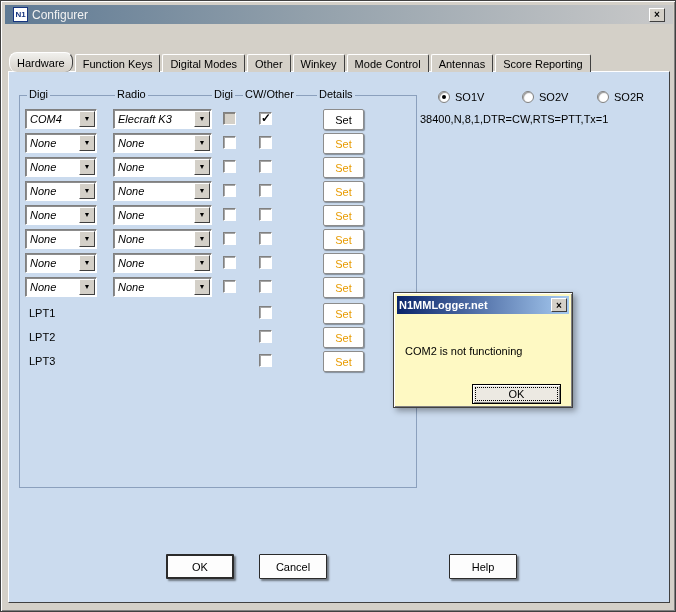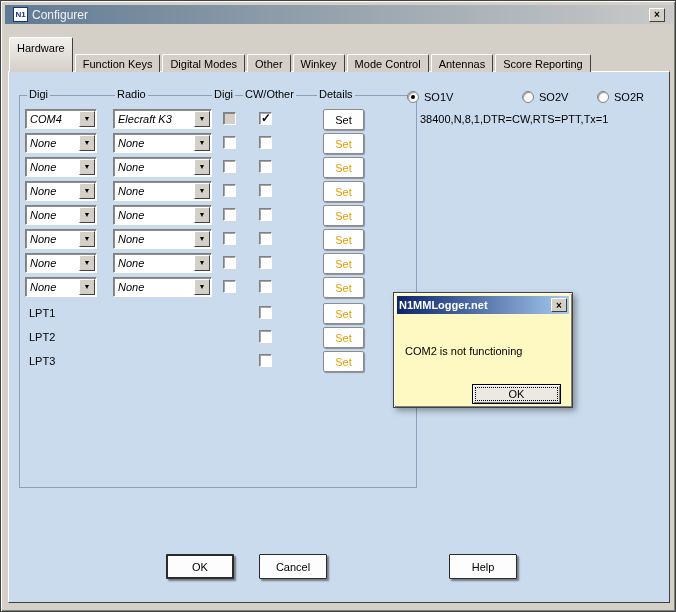--- a/index.html
+++ b/index.html
@@ -43,23 +43,23 @@
     display:flex;align-items:flex-end;z-index:2;
   }
   .tab{
     height:18px;padding:3px 7px 0;margin-right:2px;white-space:nowrap;
     background:#d4d0c8;
     border:1px solid #404040;border-bottom:none;
     border-top-color:#ffffff;border-left-color:#ffffff;
     border-top-left-radius:2px;border-top-right-radius:2px;
   }
   .tab.selected{
-    height:35px;padding-top:4px;
+    height:20px;padding-top:4px;
     background:linear-gradient(#f1f0ed,#d4d0c8);
-    position:relative;z-index:3;
+    position:relative;z-index:3;border-radius:8px;
   }
   
   .panel{
     position:absolute;left:7px;top:70px;width:662px;height:532px;
     background:var(--panel-bg,#cbdbee);
     border:1px solid;border-color:#ffffff #404040 #404040 #ffffff;
   }
   .groupbox{
     position:absolute;left:10px;top:23px;width:398px;height:393px;
     border:1px solid #8ba0bd;
@@ -300,21 +300,21 @@
           <span class="checkbox cw-cb"></span>
           <button class="set-btn orange">Set</button>
         </div>
         <div class="hw-row" style="top: 279px;">
           <span class="lpt-label">LPT3</span>
           <span class="checkbox cw-cb"></span>
           <button class="set-btn orange">Set</button>
         </div>
       </div>
     <div id="modes">
-        <div class="radio-opt selected" style="left: 398px;">
+        <div class="radio-opt selected" style="left: 429px;">
           <span class="radio-circle"></span>
           <span>SO1V</span>
         </div>
         <div class="radio-opt" style="left: 513px;">
           <span class="radio-circle"></span>
           <span>SO2V</span>
         </div>
         <div class="radio-opt" style="left: 588px;">
           <span class="radio-circle"></span>
           <span>SO2R</span>

